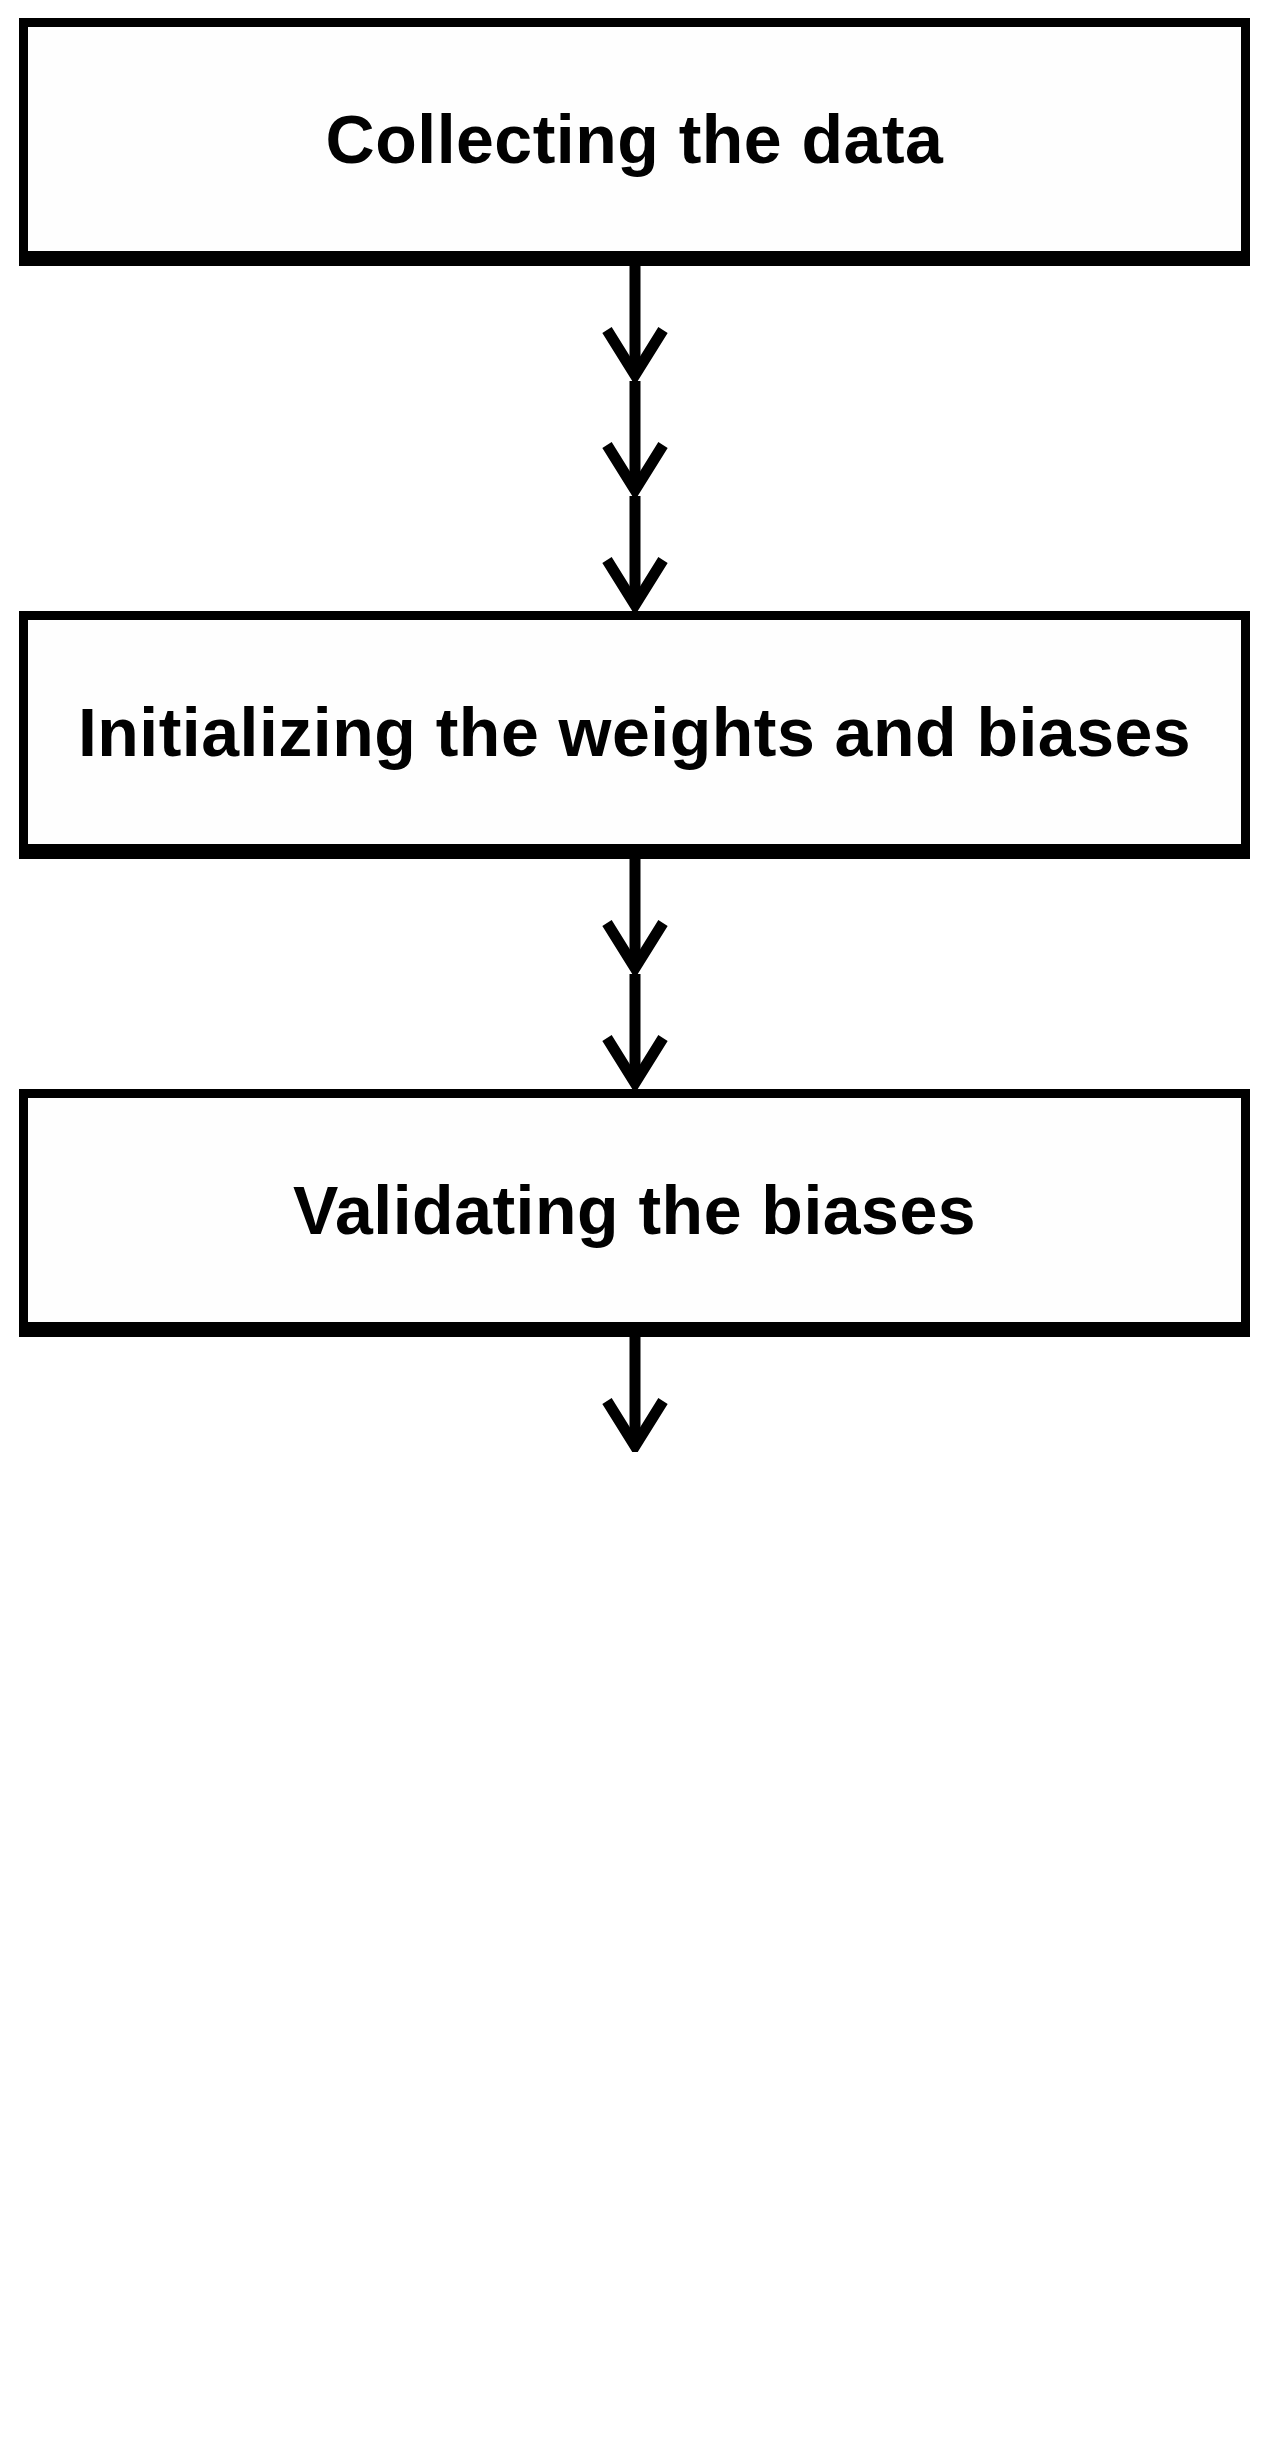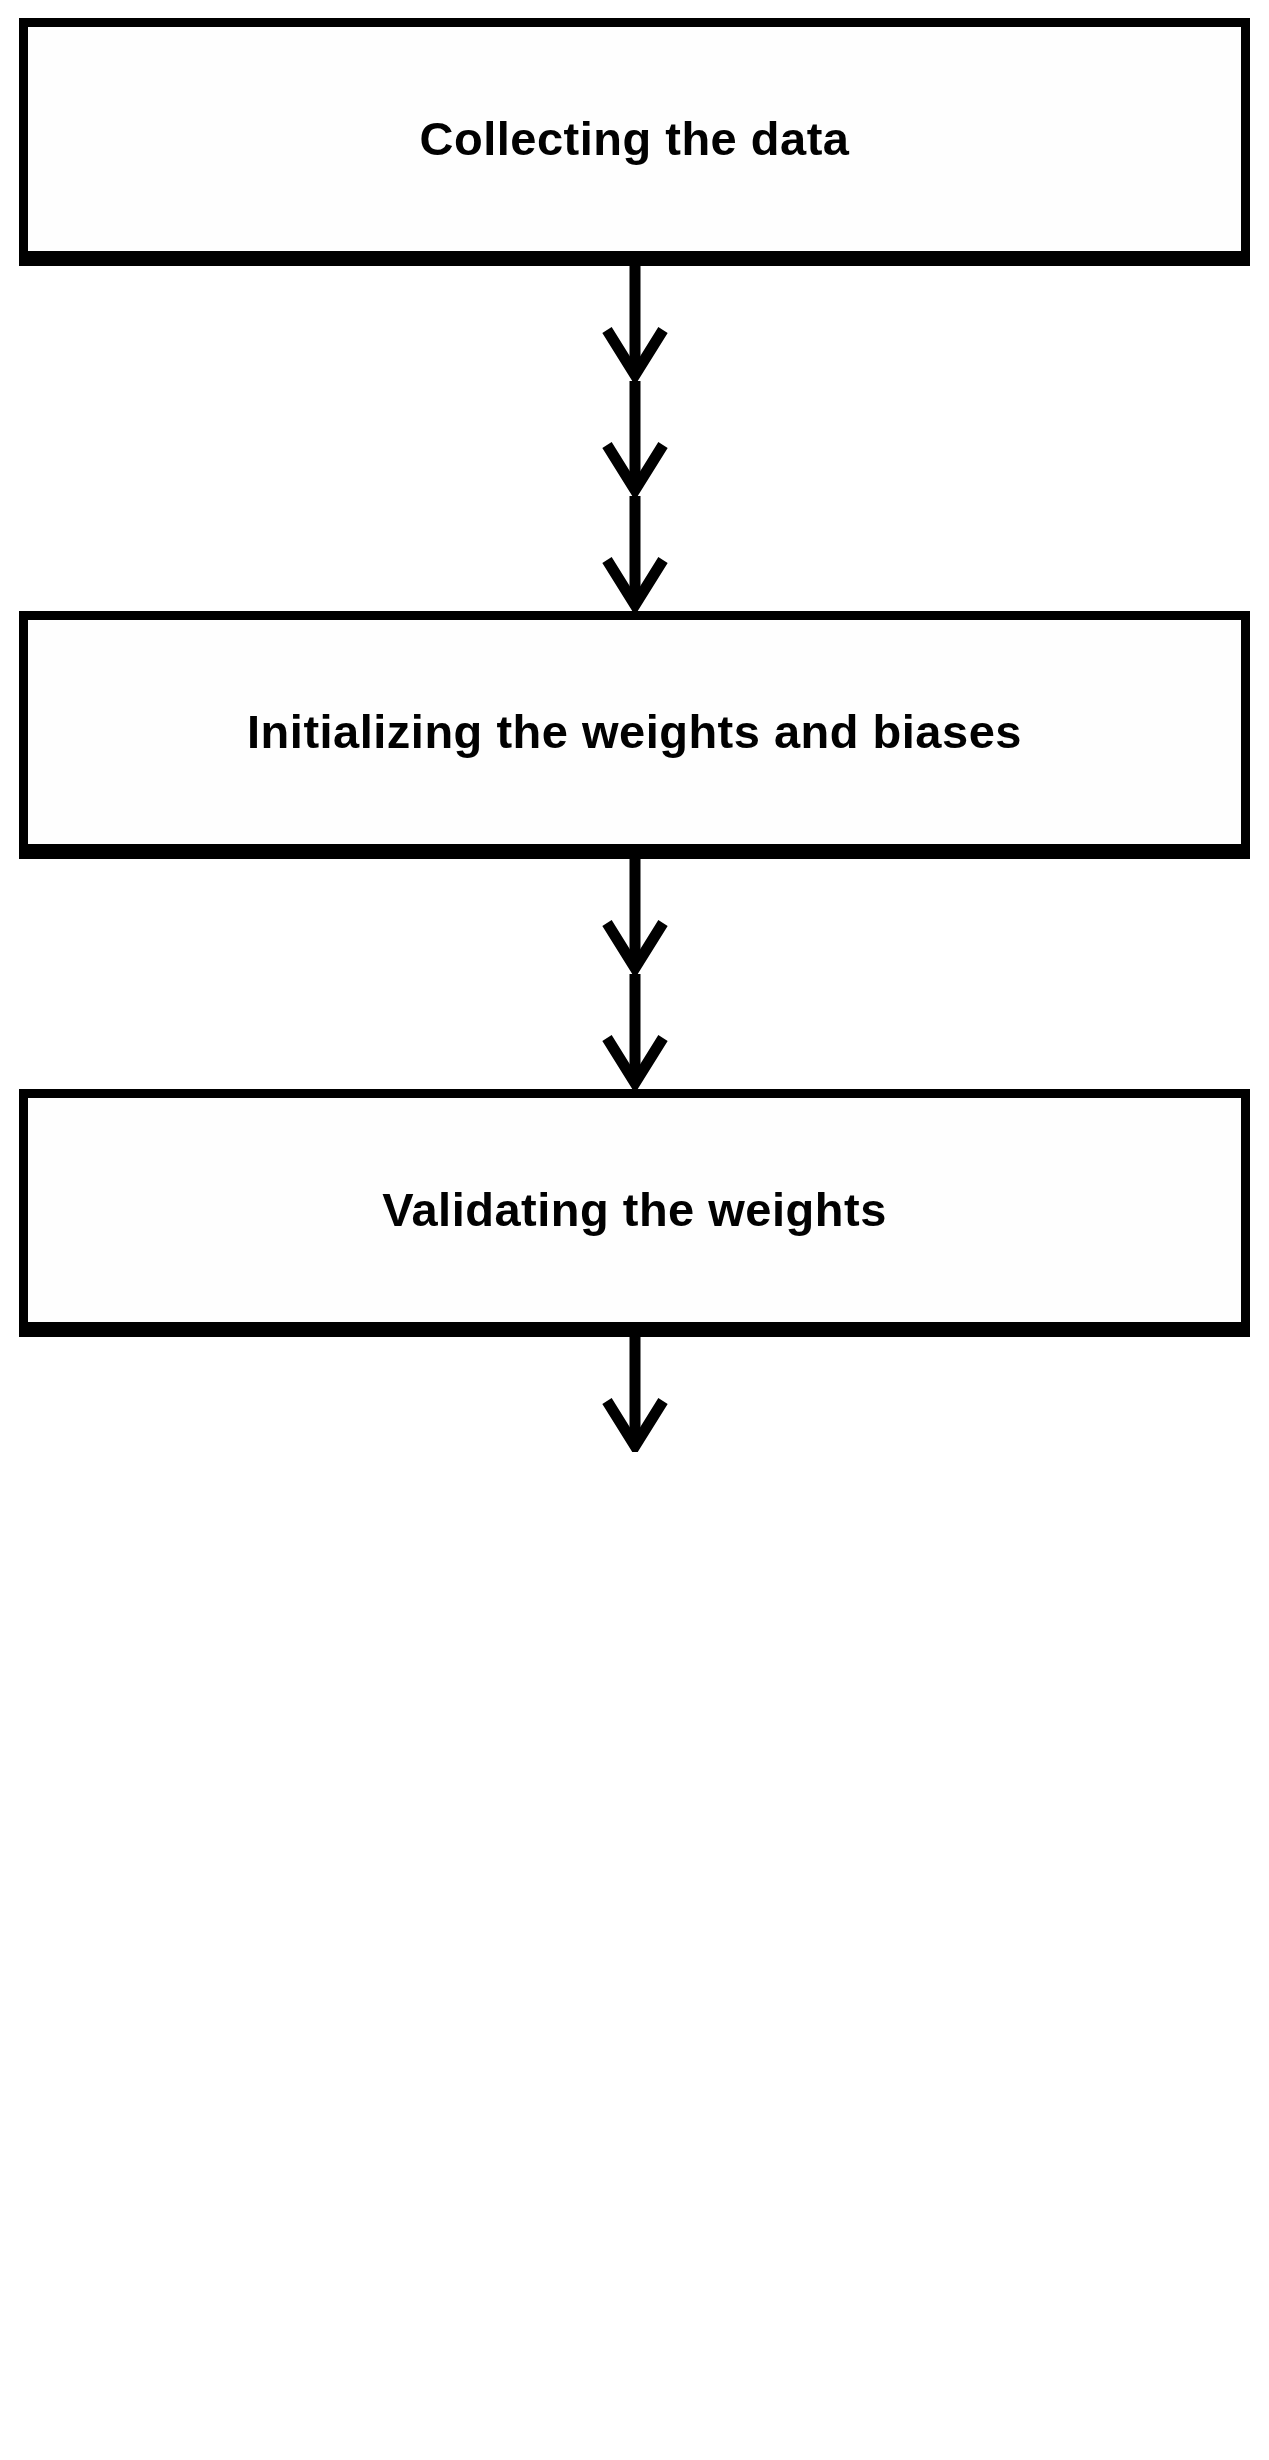--- a/index.html
+++ b/index.html
@@ -29,21 +29,21 @@
     height: 248px;
     background: var(--box-fill);
     border: 9px solid var(--box-border);
     border-bottom-width: 15px;
     display: flex;
     align-items: center;
     justify-content: center;
     text-align: center;
   }
   .flow-box .label {
-    font-size: 47px;
+    font-size: 68px;
     font-weight: bold;
     color: var(--text);
     line-height: 1.1;
     letter-spacing: 0.5px;
     white-space: nowrap;
   }
   .connector {
     flex: none;
     height: 115px;
     display: flex;
@@ -102,21 +102,21 @@
 
 
   <div class="connector">
     <svg width="72" height="115" viewBox="0 0 72 115">
       <line x1="36" y1="0" x2="36" y2="108"></line>
       <polyline points="8,64 36,109 64,64"></polyline>
     </svg>
   </div>
 
   <div class="flow-box">
-    <span class="label">Validating the weights</span>
+    <span class="label">Validating the biases</span>
   </div>
 
   <div class="connector">
     <svg width="72" height="115" viewBox="0 0 72 115">
       <line x1="36" y1="0" x2="36" y2="108"></line>
       <polyline points="8,64 36,109 64,64"></polyline>
     </svg>
   </div>
 
 

